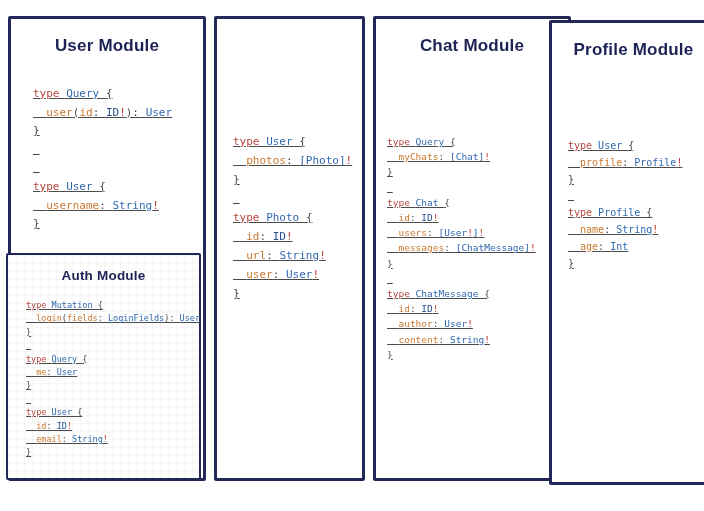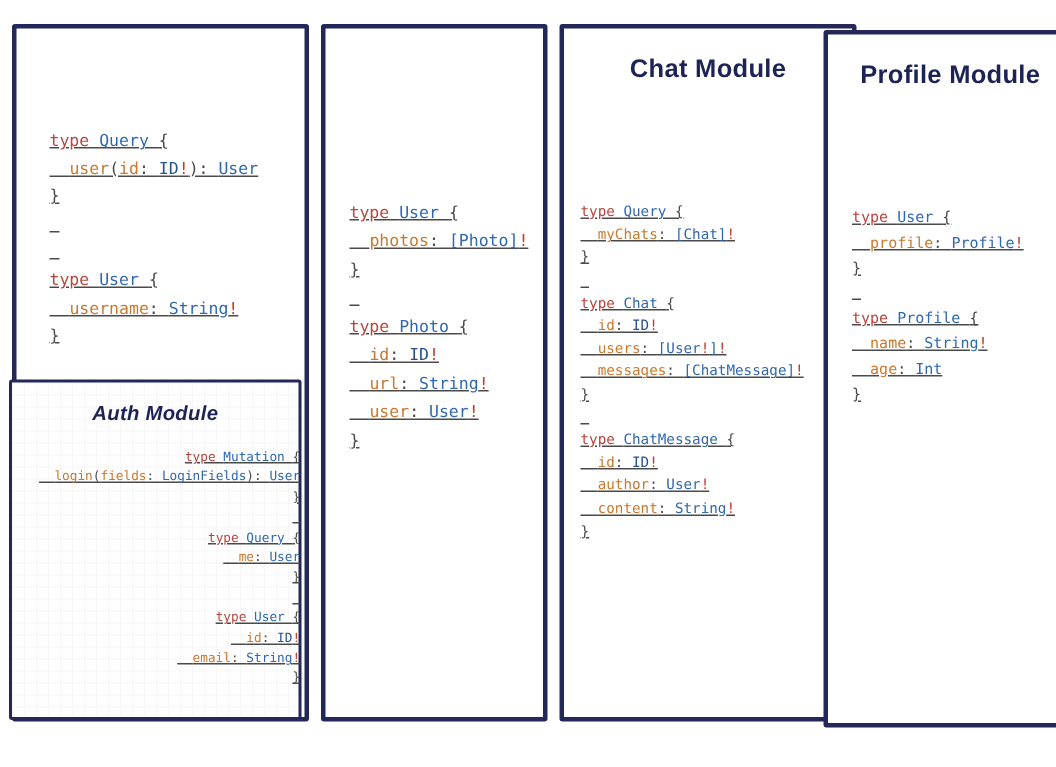--- a/index.html
+++ b/index.html
@@ -42,51 +42,51 @@
     margin: 0;
     text-align: center;
     font-size: 17px;
     font-weight: 700;
     letter-spacing: 0.2px;
     color: var(--title, #1d2355);
   }
   .panel-auth .panel-title {
     top: 13px;
     font-size: 13.5px;
-    font-style: italic;
   }
   .code {
     position: absolute;
     margin: 0;
     font-family: "DejaVu Sans Mono", monospace;
     white-space: pre;
     color: var(--pun, #4a4a4a);
     text-decoration: underline;
   }
   .code .line { white-space: pre; }
   
   .code-user    { left: 22px;  top: 66px;  font-size: 11px;   line-height: 18.6px; }
   .code-gallery { left: 16px;  top: 113px; font-size: 11px;   line-height: 19px; }
   .code-chat    { left: 11px;  top: 115px; font-size: 9.5px;  line-height: 15.2px; }
   .code-profile { left: 16px;  top: 115px; font-size: 10px;   line-height: 16.8px; }
-  .code-auth    { left: 18px;  top: 44px;  font-size: 8.5px;  line-height: 13.4px; text-align: right; }
+  .code-auth    { left: 18px;  top: 44px;  font-size: 8.5px;  line-height: 13.4px; }
   
   .tok-kw   { color: var(--kw,   #b6463e); }
   .tok-ty   { color: var(--ty,   #3068b0); }
   .tok-sc   { color: var(--sc,   #27508f); }
   .tok-fld  { color: var(--fld,  #c9792f); }
   .tok-pun  { color: var(--pun,  #4a4a4a); }
   .tok-bang { color: var(--bang, #c23b2e); }
 </style>
 </head>
 <body>
 
 <div class="canvas">
 
   <section class="panel panel-user">
+    <h2 class="panel-title">User Module</h2>
     <div class="code code-user"><div class="line"><span class="tok-kw">type </span><span class="tok-ty">Query </span><span class="tok-pun">{</span></div><div class="line"><span class="tok-pun">  </span><span class="tok-fld">user</span><span class="tok-pun">(</span><span class="tok-fld">id</span><span class="tok-pun">: </span><span class="tok-sc">ID</span><span class="tok-bang">!</span><span class="tok-pun">): </span><span class="tok-ty">User</span></div><div class="line"><span class="tok-pun">}</span></div><div class="line">&nbsp;</div><div class="line">&nbsp;</div><div class="line"><span class="tok-kw">type </span><span class="tok-ty">User </span><span class="tok-pun">{</span></div><div class="line"><span class="tok-pun">  </span><span class="tok-fld">username</span><span class="tok-pun">: </span><span class="tok-ty">String</span><span class="tok-bang">!</span></div><div class="line"><span class="tok-pun">}</span></div></div>
   </section>
 
   <section class="panel panel-gallery">
     <div class="code code-gallery"><div class="line"><span class="tok-kw">type </span><span class="tok-ty">User </span><span class="tok-pun">{</span></div><div class="line"><span class="tok-pun">  </span><span class="tok-fld">photos</span><span class="tok-pun">: </span><span class="tok-ty">[Photo]</span><span class="tok-bang">!</span></div><div class="line"><span class="tok-pun">}</span></div><div class="line">&nbsp;</div><div class="line"><span class="tok-kw">type </span><span class="tok-ty">Photo </span><span class="tok-pun">{</span></div><div class="line"><span class="tok-pun">  </span><span class="tok-fld">id</span><span class="tok-pun">: </span><span class="tok-sc">ID</span><span class="tok-bang">!</span></div><div class="line"><span class="tok-pun">  </span><span class="tok-fld">url</span><span class="tok-pun">: </span><span class="tok-ty">String</span><span class="tok-bang">!</span></div><div class="line"><span class="tok-pun">  </span><span class="tok-fld">user</span><span class="tok-pun">: </span><span class="tok-ty">User</span><span class="tok-bang">!</span></div><div class="line"><span class="tok-pun">}</span></div></div>
   </section>
 
   <section class="panel panel-chat">
     <h2 class="panel-title">Chat Module</h2>
     <div class="code code-chat"><div class="line"><span class="tok-kw">type </span><span class="tok-ty">Query </span><span class="tok-pun">{</span></div><div class="line"><span class="tok-pun">  </span><span class="tok-fld">myChats</span><span class="tok-pun">: </span><span class="tok-ty">[Chat]</span><span class="tok-bang">!</span></div><div class="line"><span class="tok-pun">}</span></div><div class="line">&nbsp;</div><div class="line"><span class="tok-kw">type </span><span class="tok-ty">Chat </span><span class="tok-pun">{</span></div><div class="line"><span class="tok-pun">  </span><span class="tok-fld">id</span><span class="tok-pun">: </span><span class="tok-sc">ID</span><span class="tok-bang">!</span></div><div class="line"><span class="tok-pun">  </span><span class="tok-fld">users</span><span class="tok-pun">: </span><span class="tok-ty">[User</span><span class="tok-bang">!</span><span class="tok-ty">]</span><span class="tok-bang">!</span></div><div class="line"><span class="tok-pun">  </span><span class="tok-fld">messages</span><span class="tok-pun">: </span><span class="tok-ty">[ChatMessage]</span><span class="tok-bang">!</span></div><div class="line"><span class="tok-pun">}</span></div><div class="line">&nbsp;</div><div class="line"><span class="tok-kw">type </span><span class="tok-ty">ChatMessage </span><span class="tok-pun">{</span></div><div class="line"><span class="tok-pun">  </span><span class="tok-fld">id</span><span class="tok-pun">: </span><span class="tok-sc">ID</span><span class="tok-bang">!</span></div><div class="line"><span class="tok-pun">  </span><span class="tok-fld">author</span><span class="tok-pun">: </span><span class="tok-ty">User</span><span class="tok-bang">!</span></div><div class="line"><span class="tok-pun">  </span><span class="tok-fld">content</span><span class="tok-pun">: </span><span class="tok-ty">String</span><span class="tok-bang">!</span></div><div class="line"><span class="tok-pun">}</span></div></div>

